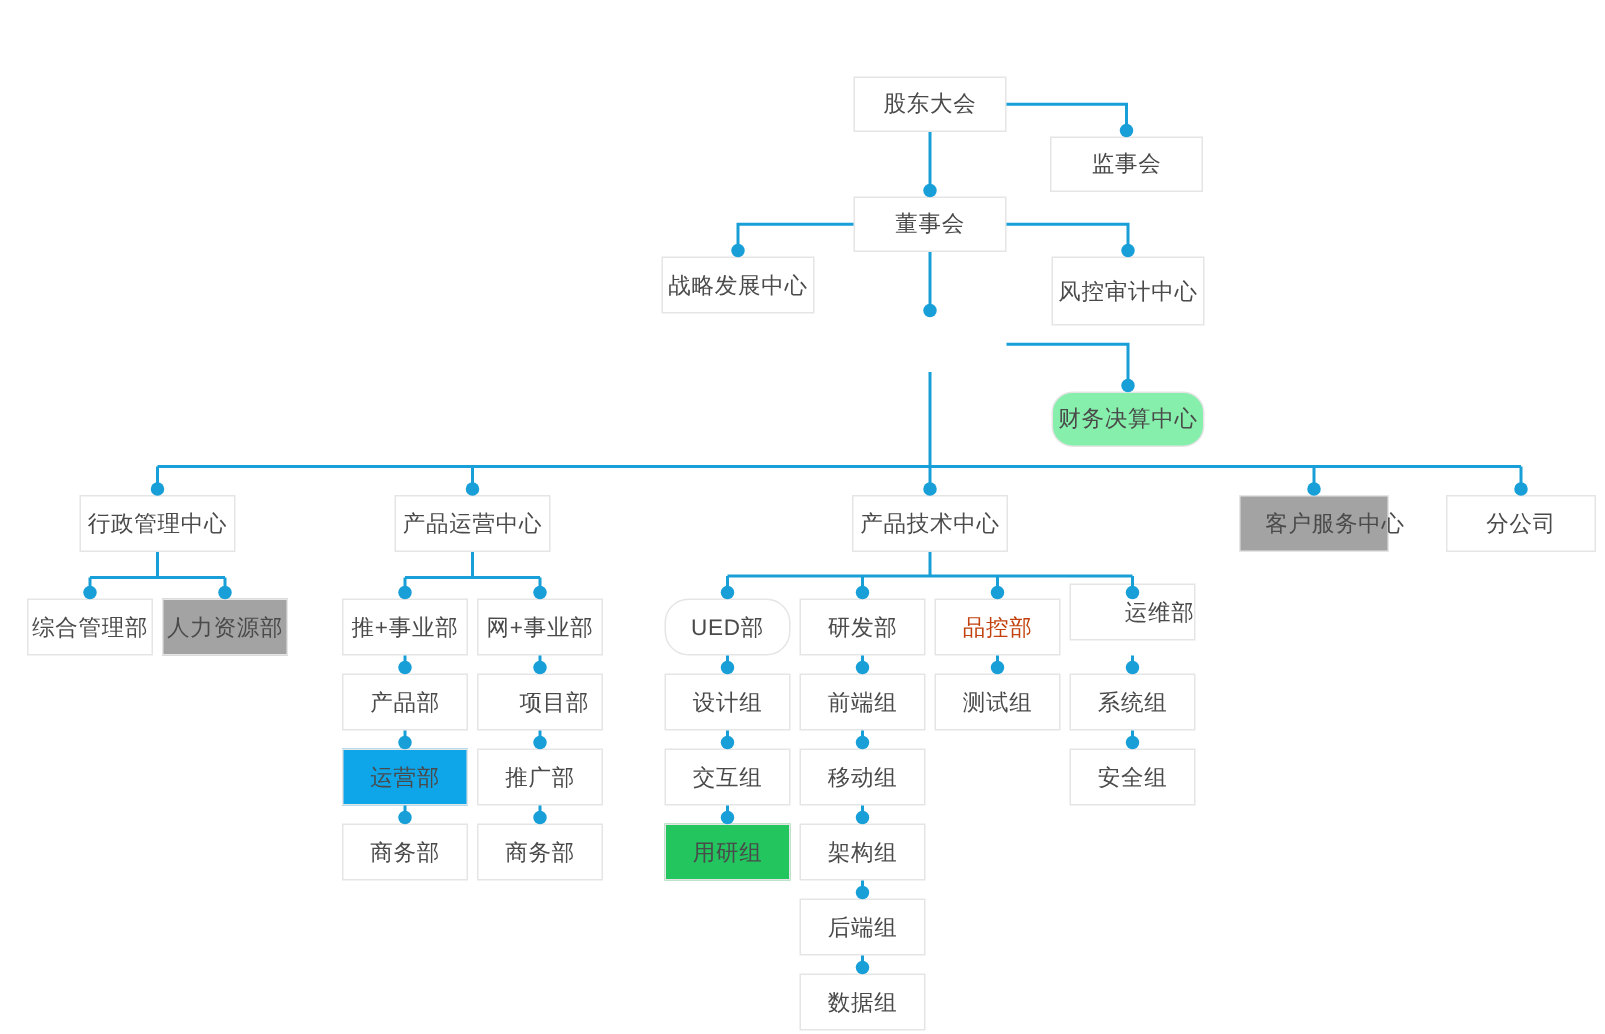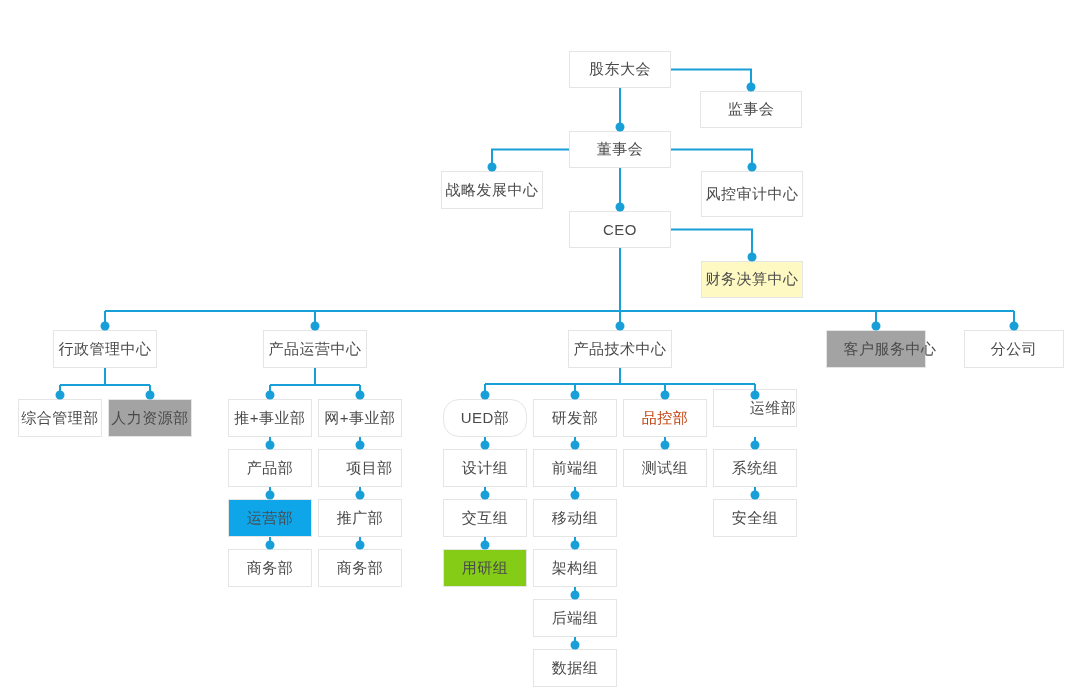--- a/index.html
+++ b/index.html
@@ -85,24 +85,21 @@
     </div>
     <div class="node" style="left: 569px; top: 131px; width: 102px; height: 37px; background: rgb(255, 255, 255); border-color: rgb(229, 229, 229); color: rgb(74, 74, 74);">
       <span>董事会</span>
     </div>
     <div class="node" style="left: 441px; top: 171px; width: 102px; height: 38px; background: rgb(255, 255, 255); border-color: rgb(229, 229, 229); color: rgb(74, 74, 74);">
       <span>战略发展中心</span>
     </div>
     <div class="node" style="left: 701px; top: 171px; width: 102px; height: 46px; background: rgb(255, 255, 255); border-color: rgb(229, 229, 229); color: rgb(74, 74, 74);">
       <span>风控审计中心</span>
     </div>
-    <div class="node" style="left: 569px; top: 211px; width: 102px; height: 37px; background: rgb(255, 255, 255); border-color: rgb(229, 229, 229); color: rgb(74, 74, 74);">
-      <span>CEO</span>
-    </div>
-    <div class="node" style="left: 701px; top: 261px; width: 102px; height: 37px; background: #fef9c3; border-color: rgb(229, 229, 229); color: rgb(74, 74, 74);">
+    <div class="node" style="left: 701px; top: 261px; width: 102px; height: 37px; background: #86efac; border-color: rgb(229, 229, 229); color: rgb(74, 74, 74); border-radius: 14px;">
       <span>财务决算中心</span>
     </div>
     <div class="node" style="left: 53px; top: 330px; width: 104px; height: 38px; background: rgb(255, 255, 255); border-color: rgb(229, 229, 229); color: rgb(74, 74, 74);">
       <span>行政管理中心</span>
     </div>
     <div class="node" style="left: 263px; top: 330px; width: 104px; height: 38px; background: rgb(255, 255, 255); border-color: rgb(229, 229, 229); color: rgb(74, 74, 74);">
       <span>产品运营中心</span>
     </div>
     <div class="node" style="left: 568px; top: 330px; width: 104px; height: 38px; background: rgb(255, 255, 255); border-color: rgb(229, 229, 229); color: rgb(74, 74, 74);">
       <span>产品技术中心</span>
@@ -169,21 +166,21 @@
     </div>
     <div class="node" style="left: 713px; top: 499px; width: 84px; height: 38px; background: rgb(255, 255, 255); border-color: rgb(229, 229, 229); color: rgb(74, 74, 74);">
       <span>安全组</span>
     </div>
     <div class="node" style="left: 228px; top: 549px; width: 84px; height: 38px; background: rgb(255, 255, 255); border-color: rgb(229, 229, 229); color: rgb(74, 74, 74);">
       <span>商务部</span>
     </div>
     <div class="node" style="left: 318px; top: 549px; width: 84px; height: 38px; background: rgb(255, 255, 255); border-color: rgb(229, 229, 229); color: rgb(74, 74, 74);">
       <span>商务部</span>
     </div>
-    <div class="node" style="left: 443px; top: 549px; width: 84px; height: 38px; background: #84cc16; border-color: rgb(229, 229, 229); color: rgb(74, 74, 74); text-align: center;">
+    <div class="node" style="left: 443px; top: 549px; width: 84px; height: 38px; background: #22c55e; border-color: rgb(229, 229, 229); color: rgb(74, 74, 74); text-align: center;">
       <span>用研组</span>
     </div>
     <div class="node" style="left: 533px; top: 549px; width: 84px; height: 38px; background: rgb(255, 255, 255); border-color: rgb(229, 229, 229); color: rgb(74, 74, 74);">
       <span>架构组</span>
     </div>
     <div class="node" style="left: 533px; top: 599px; width: 84px; height: 38px; background: rgb(255, 255, 255); border-color: rgb(229, 229, 229); color: rgb(74, 74, 74);">
       <span>后端组</span>
     </div>
     <div class="node" style="left: 533px; top: 649px; width: 84px; height: 38px; background: rgb(255, 255, 255); border-color: rgb(229, 229, 229); color: rgb(74, 74, 74);">
       <span>数据组</span>

